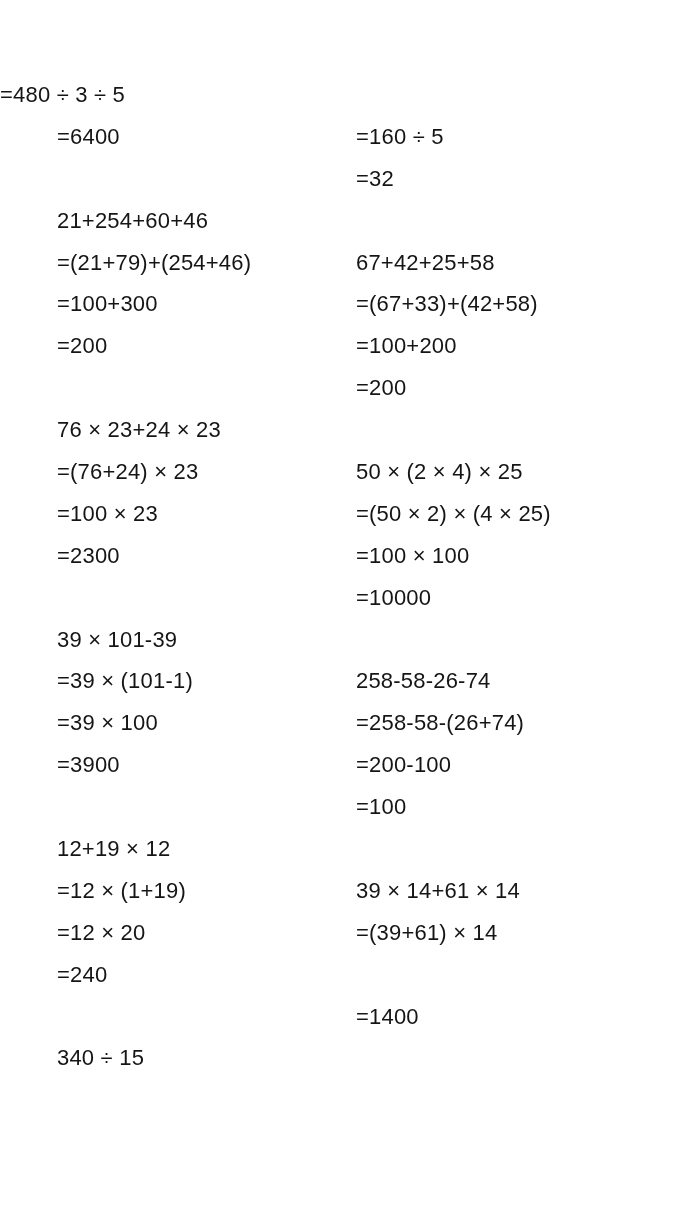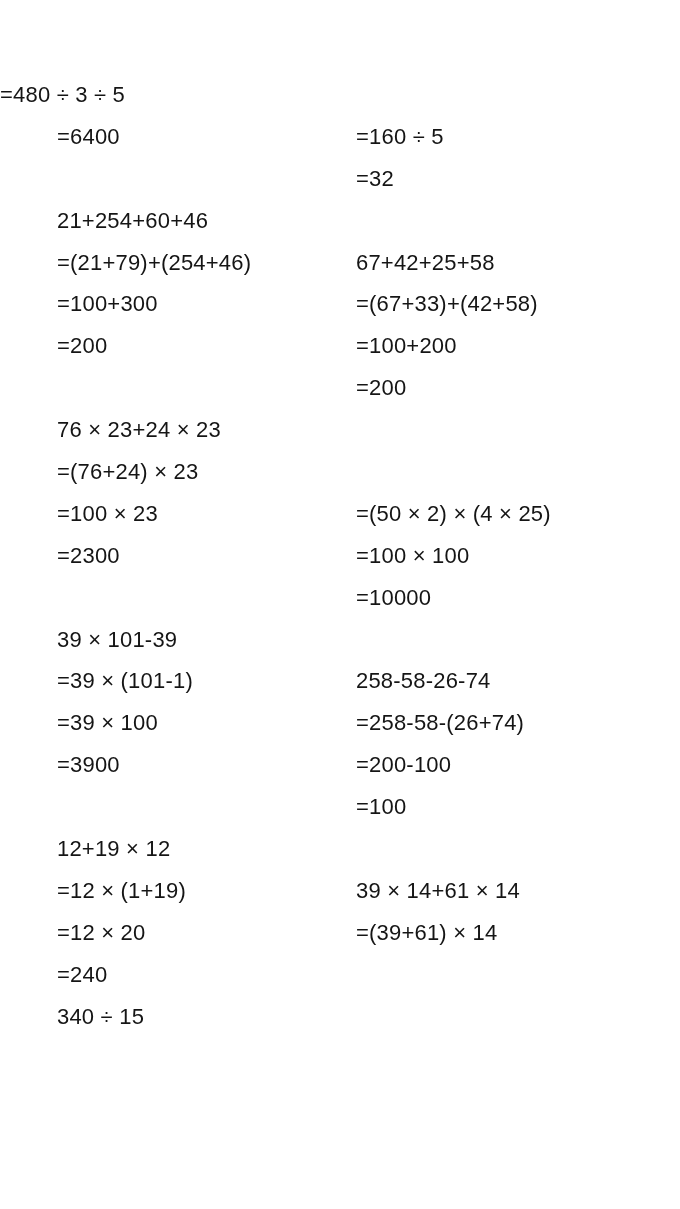--- a/index.html
+++ b/index.html
@@ -80,20 +80,21 @@
     <div class="row">
       <div class="cell left"></div>
       <div class="cell right">=200</div>
     </div>
     <div class="row">
       <div class="cell left">76 × 23+24 × 23</div>
       <div class="cell right"></div>
     </div>
     <div class="row">
       <div class="cell left">=(76+24) × 23</div>
+      <div class="cell right">50 × (2 × 4) × 25</div>
     </div>
     <div class="row">
       <div class="cell left">=100 × 23</div>
       <div class="cell right">=(50 × 2) × (4 × 25)</div>
     </div>
     <div class="row">
       <div class="cell left">=2300</div>
       <div class="cell right">=100 × 100</div>
     </div>
     <div class="row">
@@ -129,18 +130,22 @@
       <div class="cell right">39 × 14+61 × 14</div>
     </div>
     <div class="row">
       <div class="cell left">=12 × 20</div>
       <div class="cell right">=(39+61) × 14</div>
     </div>
     <div class="row">
       <div class="cell left">=240</div>
     </div>
     <div class="row">
+      <div class="cell left"></div>
+      <div class="cell right">=1400</div>
+    </div>
+    <div class="row">
       <div class="cell left">340 ÷ 15</div>
       <div class="cell right"></div>
     </div>
 
   </div>
 </div>
 
 </body></html>

